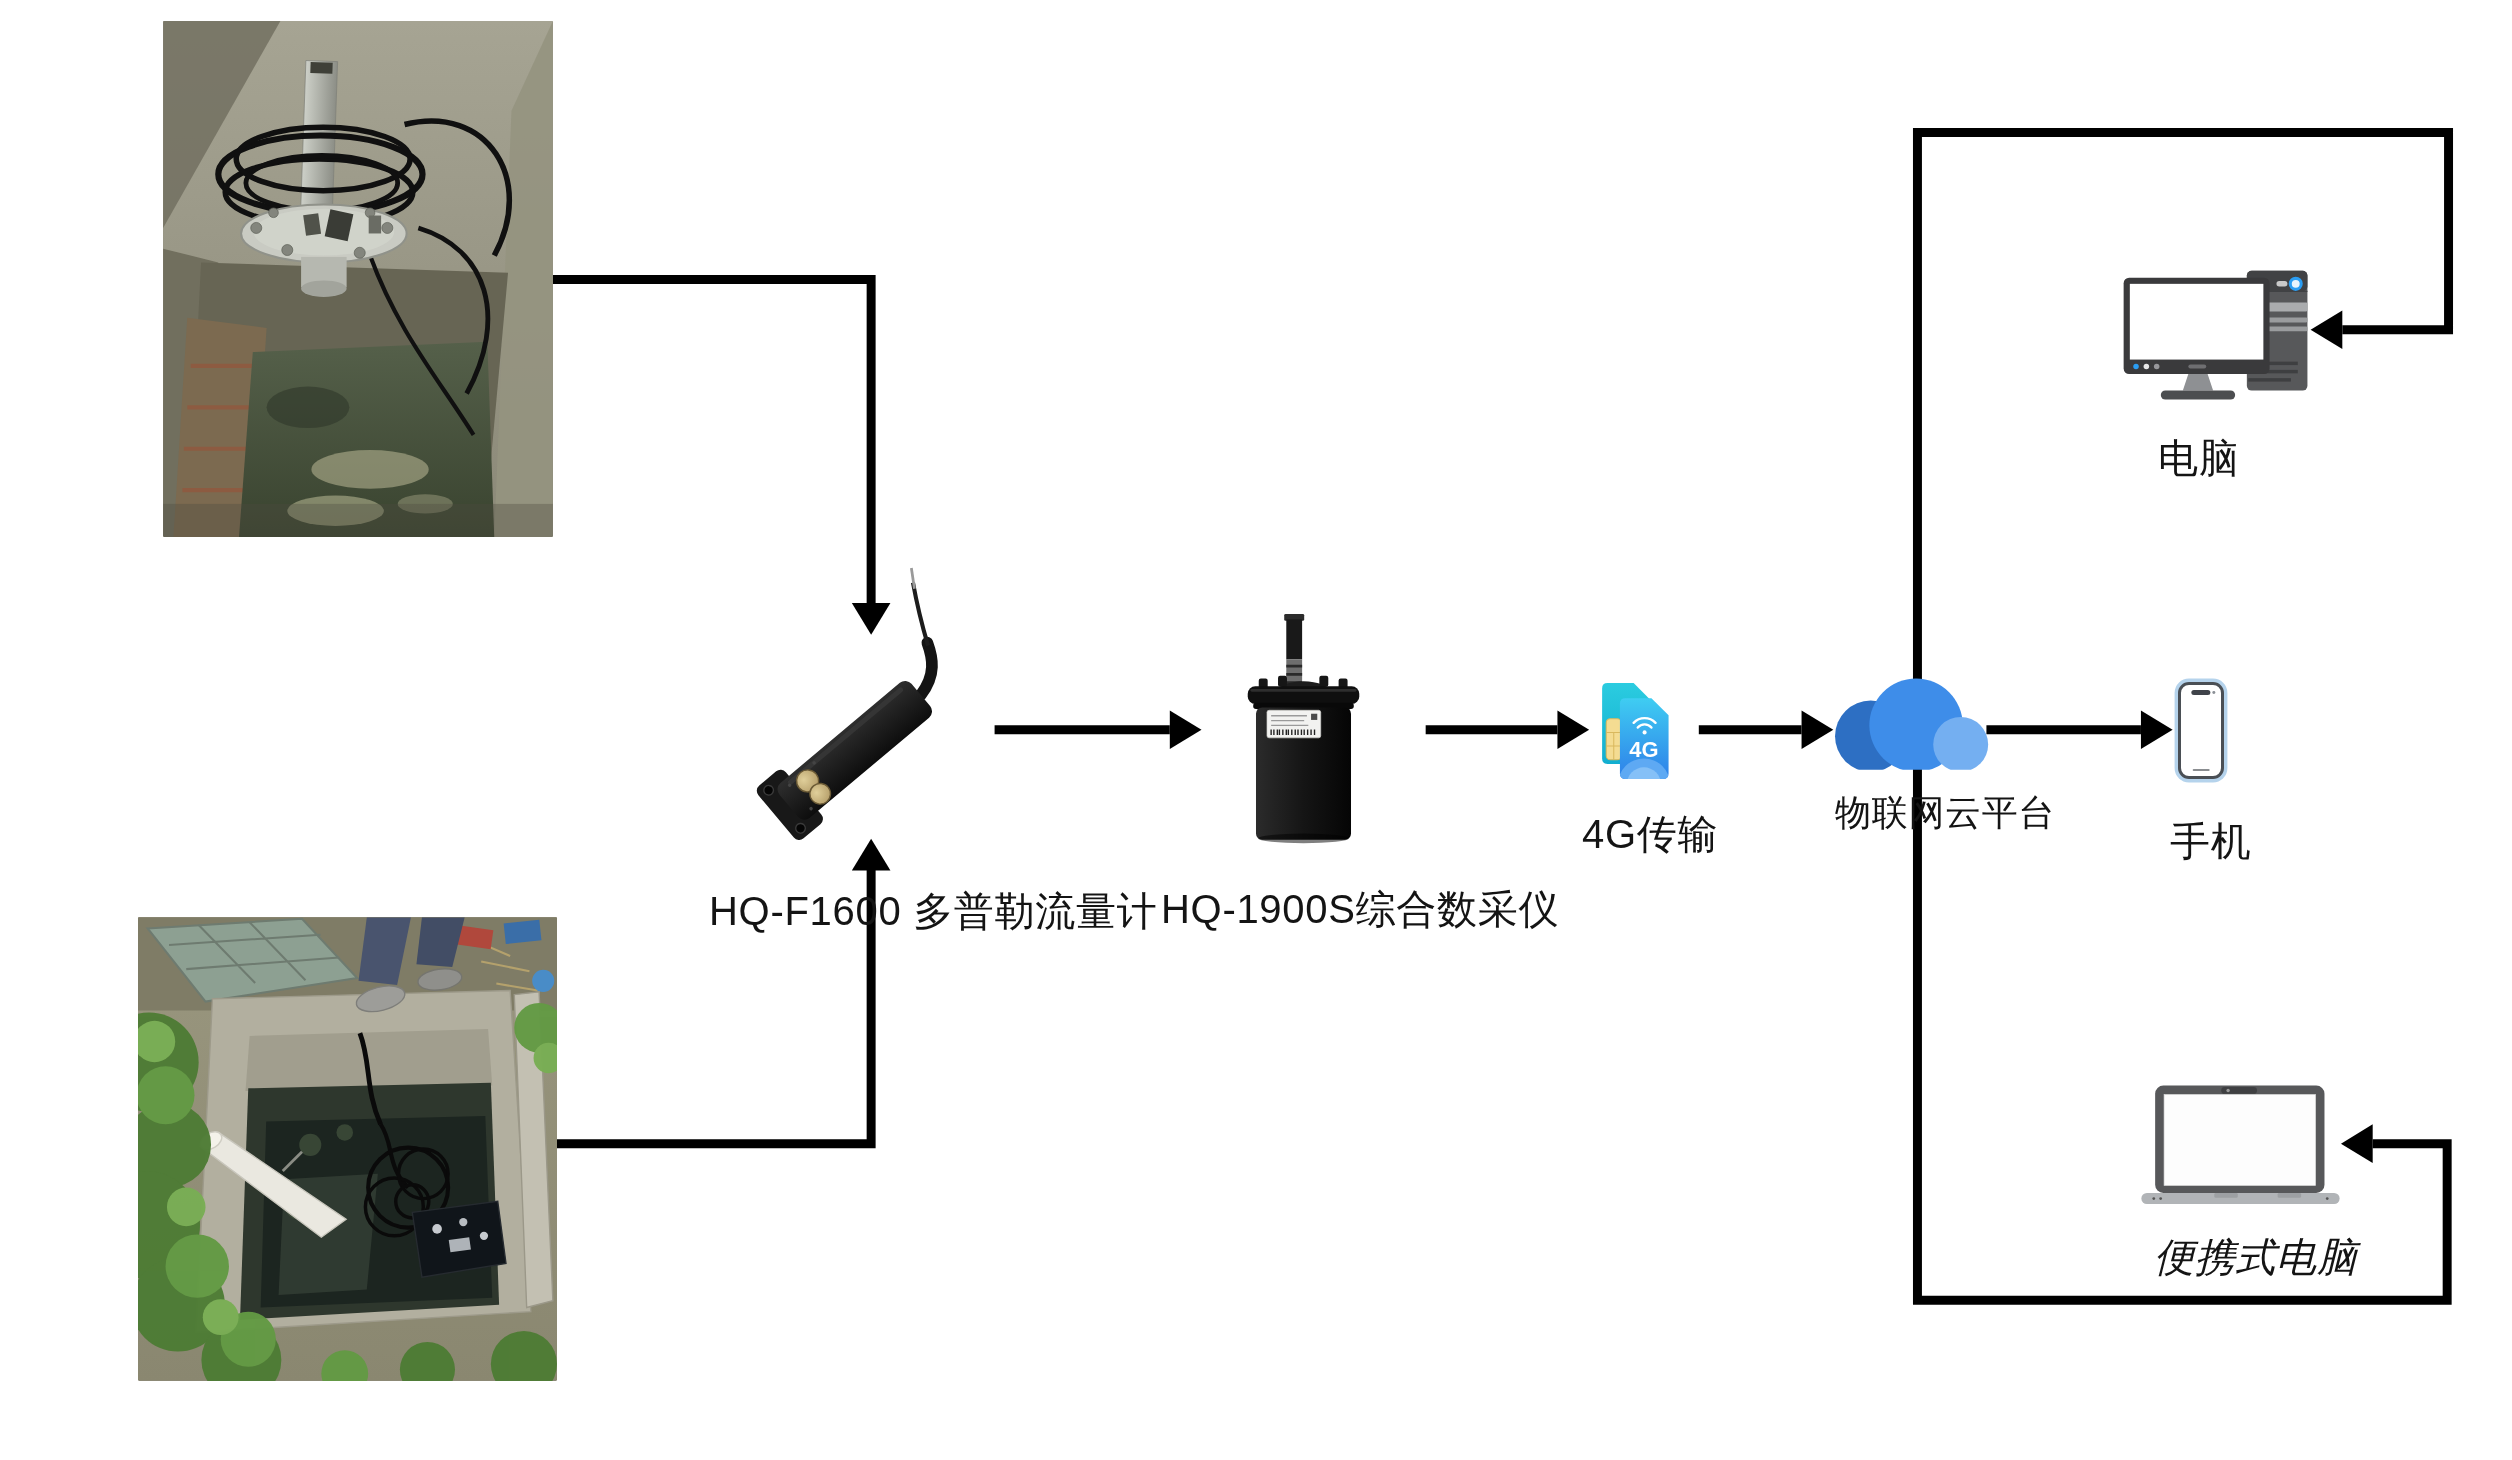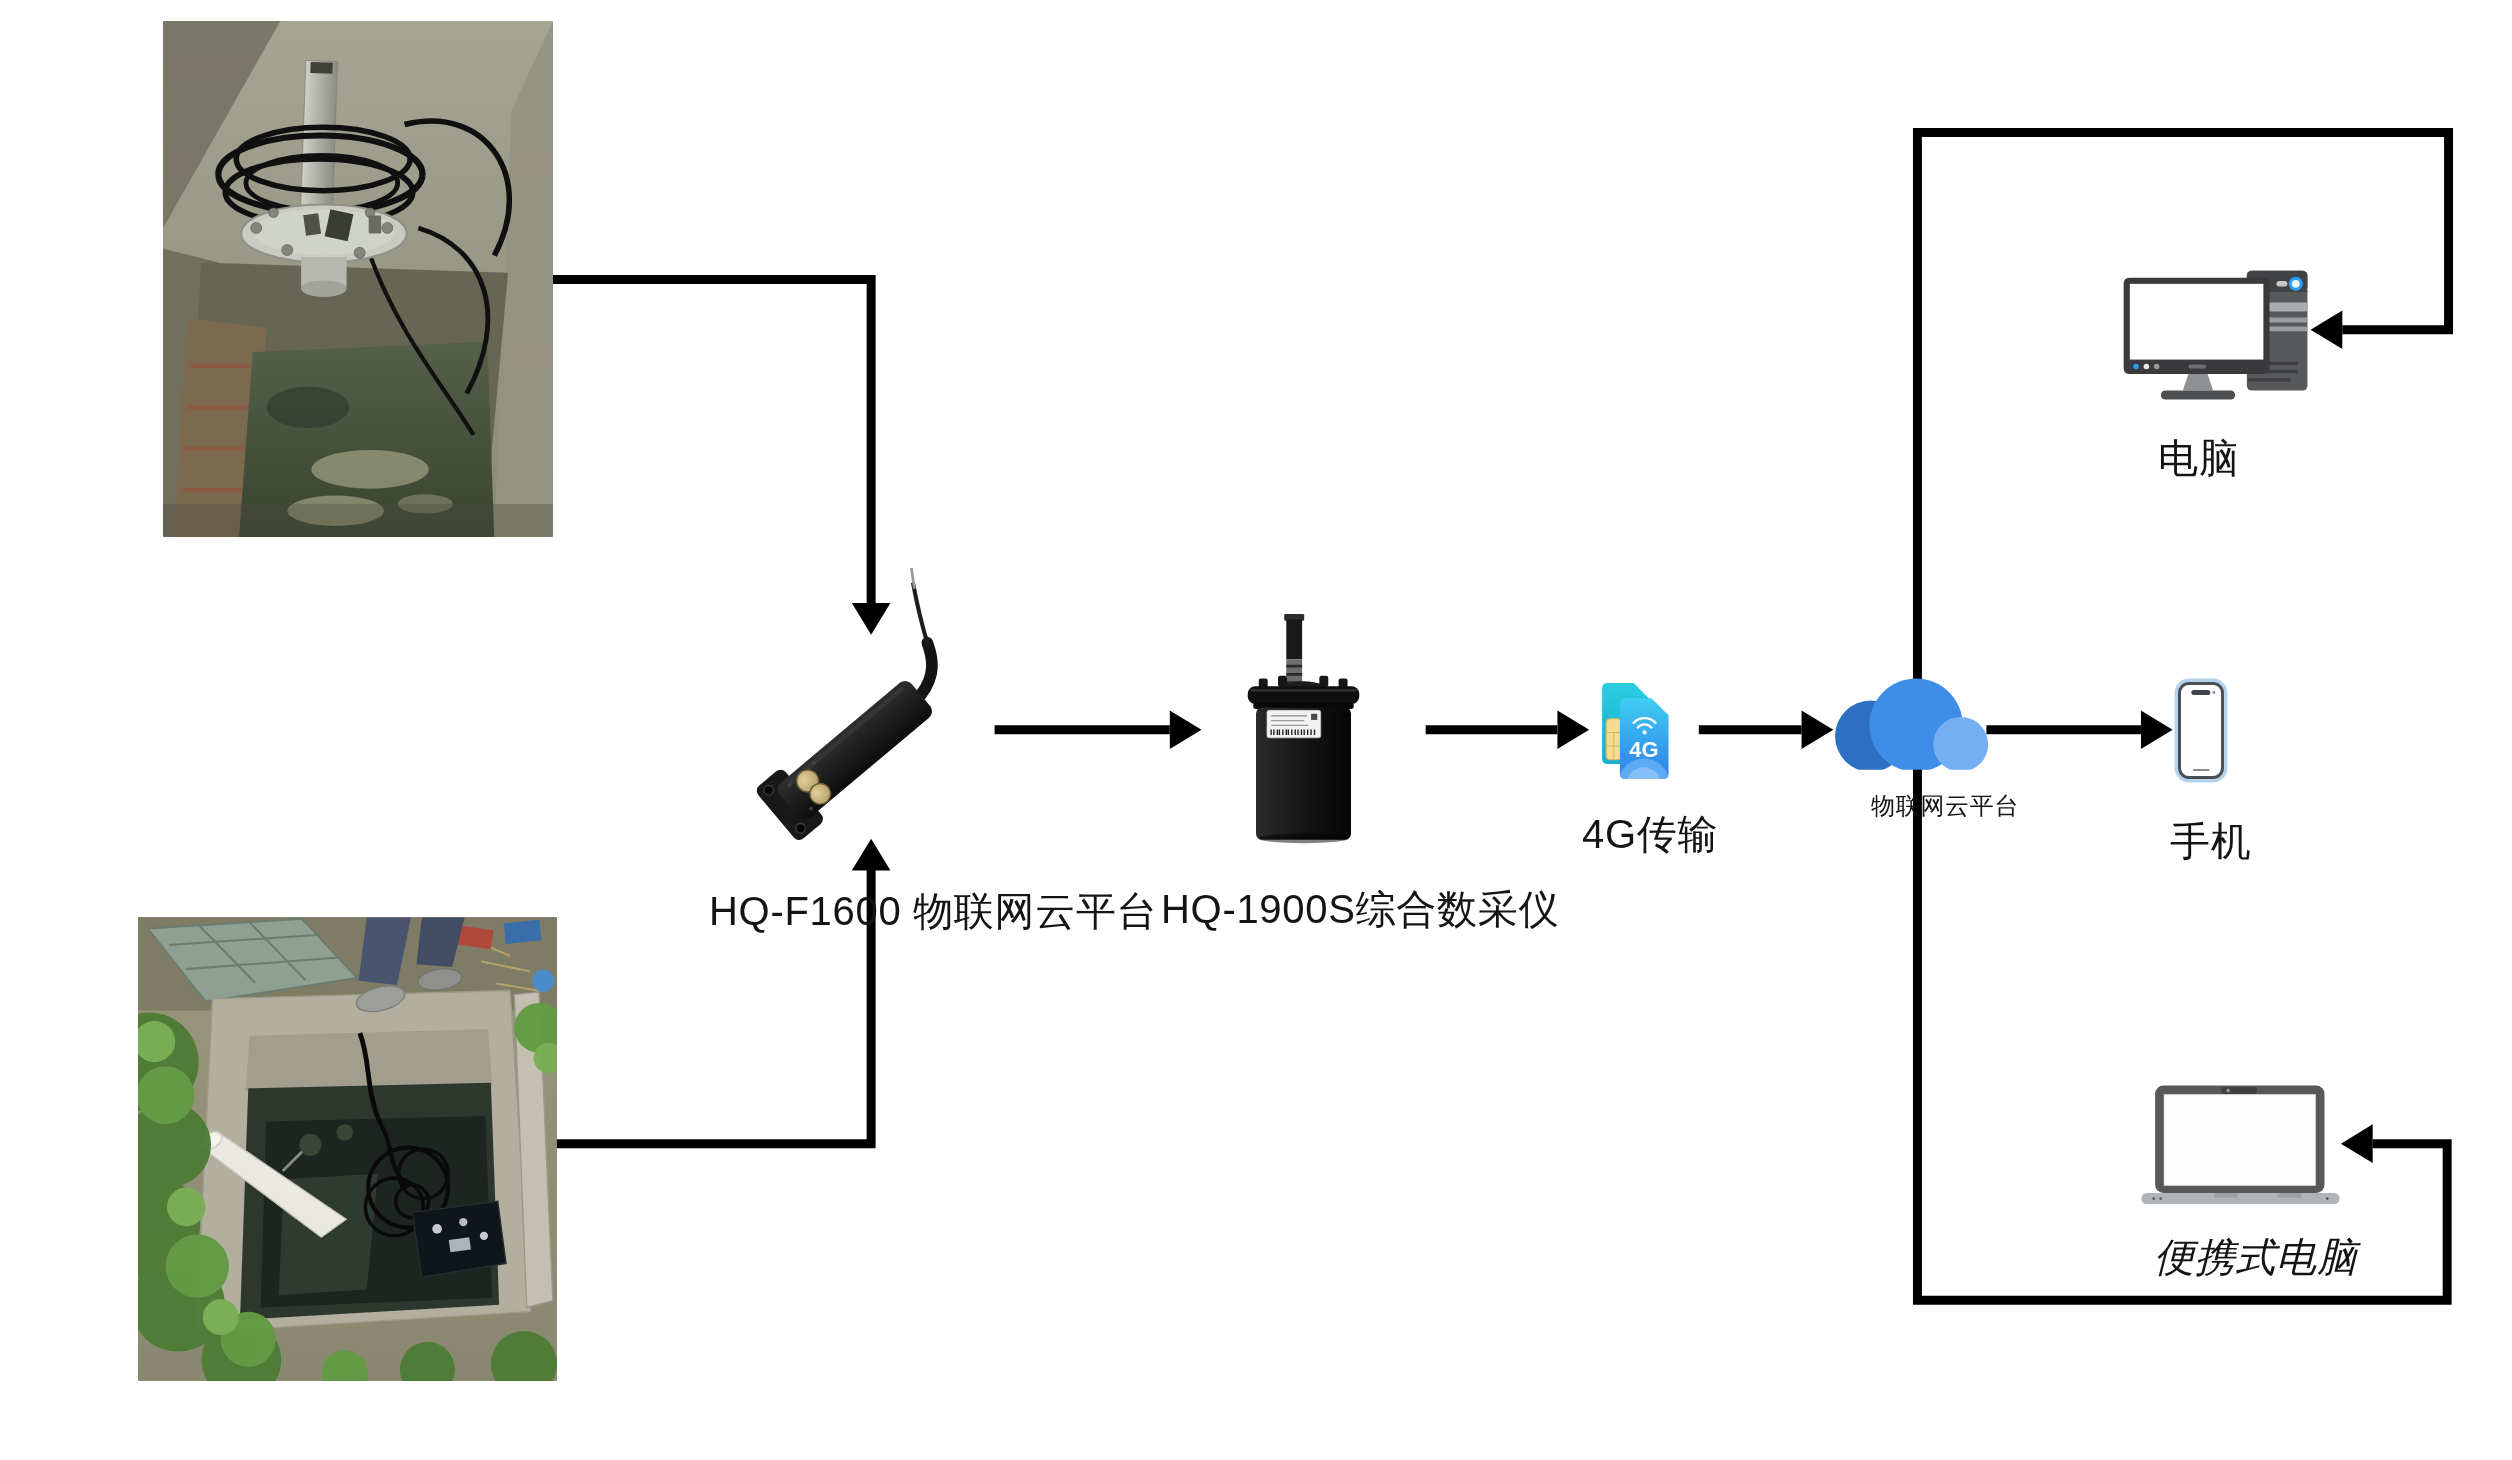--- a/index.html
+++ b/index.html
@@ -1,21 +1,21 @@
 <!DOCTYPE html>
 <html style="--connector: #000000; --label_text: #141414; --cloud_left: #2d6fc3; --cloud_main: #3e8de9; --cloud_right: #74aff1; --sim_back_top: #2bcce0; --sim_back_bottom: #12aed0; --sim_front_top: #3fcdf2; --sim_front_bottom: #2e7fe9; --sim_chip: #f4dc92; --ripple_outer: #5ea9f3; --ripple_inner: #85c0f7; --device_dark: #57585a; --device_base: #b1b4b7; --power_blue: #2b9df2; --phone_glow: #b5d3ec;font-size:11px"><head>
 <meta charset="utf-8">
 <style>
   html,body{margin:0;padding:0;background:#fff;}
   body{width:2512px;height:1461px;position:relative;overflow:hidden;
        font-family:"Liberation Sans","DejaVu Sans",sans-serif;}
   .abs{position:absolute;}
   .lbl{position:absolute;white-space:nowrap;color:var(--label_text,#141414);
        font-size:40px;line-height:1.15;letter-spacing:0.7px;}
-  .lbl.small{font-size:24px;margin-left:36px;}
+  .lbl.small{font-size:36px;}
   #connectors{position:absolute;left:0;top:0;z-index:1;}
   .node{z-index:2;}
   .photo{overflow:hidden;border-radius:1.4px;background:#8e8c7c;}
   #phone-body{box-sizing:border-box;background:#ffffff;border:3.4px solid #4a4f55;
       border-radius:11px;box-shadow:0 0 0 3.4px var(--phone_glow,#b5d3ec);}
   #phone-notch{position:absolute;left:50%;top:4.8px;transform:translateX(-50%);
       width:19.3px;height:5.5px;border-radius:2.8px;background:#3f434a;}
   #phone-dot{position:absolute;right:-4.8px;top:1.4px;width:2.8px;height:2.8px;border-radius:50%;background:#8b9097;}
   #phone-homeline{position:absolute;left:50%;bottom:4.8px;transform:translateX(-50%);
       width:16.6px;height:2.1px;border-radius:1.4px;background:#8a8d90;}
@@ -350,21 +350,21 @@
     <circle cx="128" cy="9" r="2.5" fill="#9a9a9a"></circle>
     <rect x="2" y="158" width="288" height="16" rx="8" style="fill:var(--device_base,#b1b4b7)"></rect>
     <rect x="108" y="158" width="34" height="7" rx="2" fill="#9da0a3"></rect>
     <rect x="200" y="158" width="34" height="7" rx="2" fill="#9da0a3"></rect>
     <circle cx="20" cy="166" r="2" fill="#555"></circle>
         <circle cx="30" cy="166" r="2" fill="#555"></circle>
     <circle cx="272" cy="166" r="2" fill="#555"></circle>
   </svg>
 </div>
 
-<div class="lbl node" style="left:709px;top:888px;">HQ-F1600 物联网云平台</div>
+<div class="lbl node" style="left:709px;top:888px;">HQ-F1600 多普勒流量计</div>
 <div class="lbl node" style="left:1161px;top:886px;text-align:right;">HQ-1900S综合数采仪</div>
 <div class="lbl node" style="left:1582px;top:811px;">4G传输</div>
 <div class="lbl small node" style="left:1835px;top:792px;">物联网云平台</div>
 <div class="lbl node" style="left:2158px;top:435px;">电脑</div>
 <div class="lbl node" style="left:2170px;top:818px;">手机</div>
 <div class="lbl node" style="left:2154px;top:1234px;font-style:italic;">便携式电脑</div>
 
 </div>
 
 

